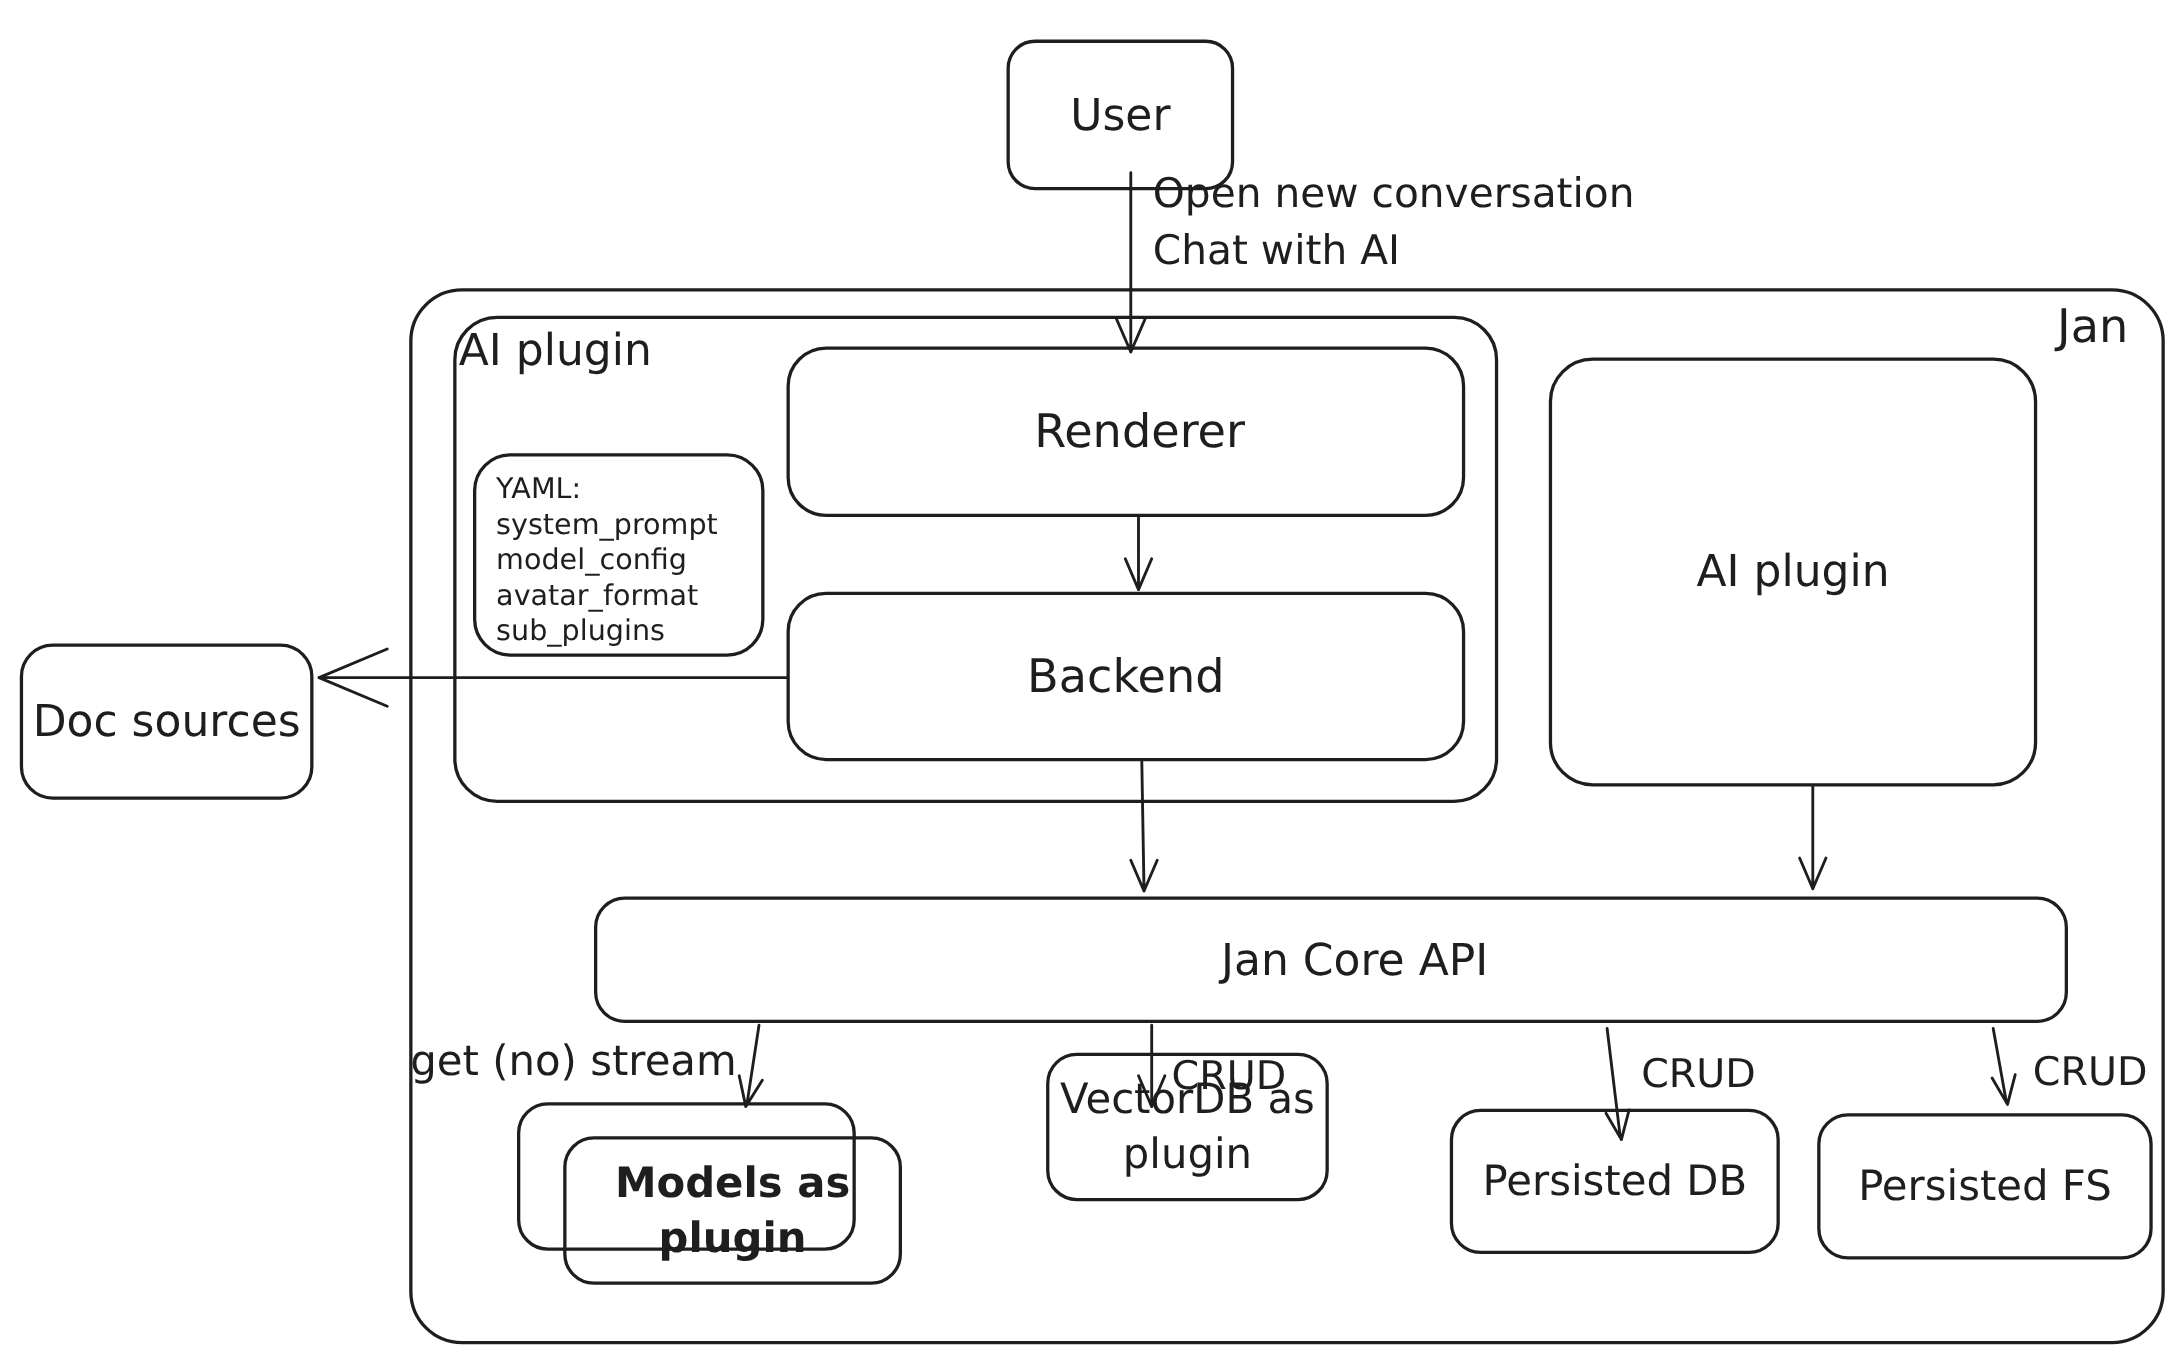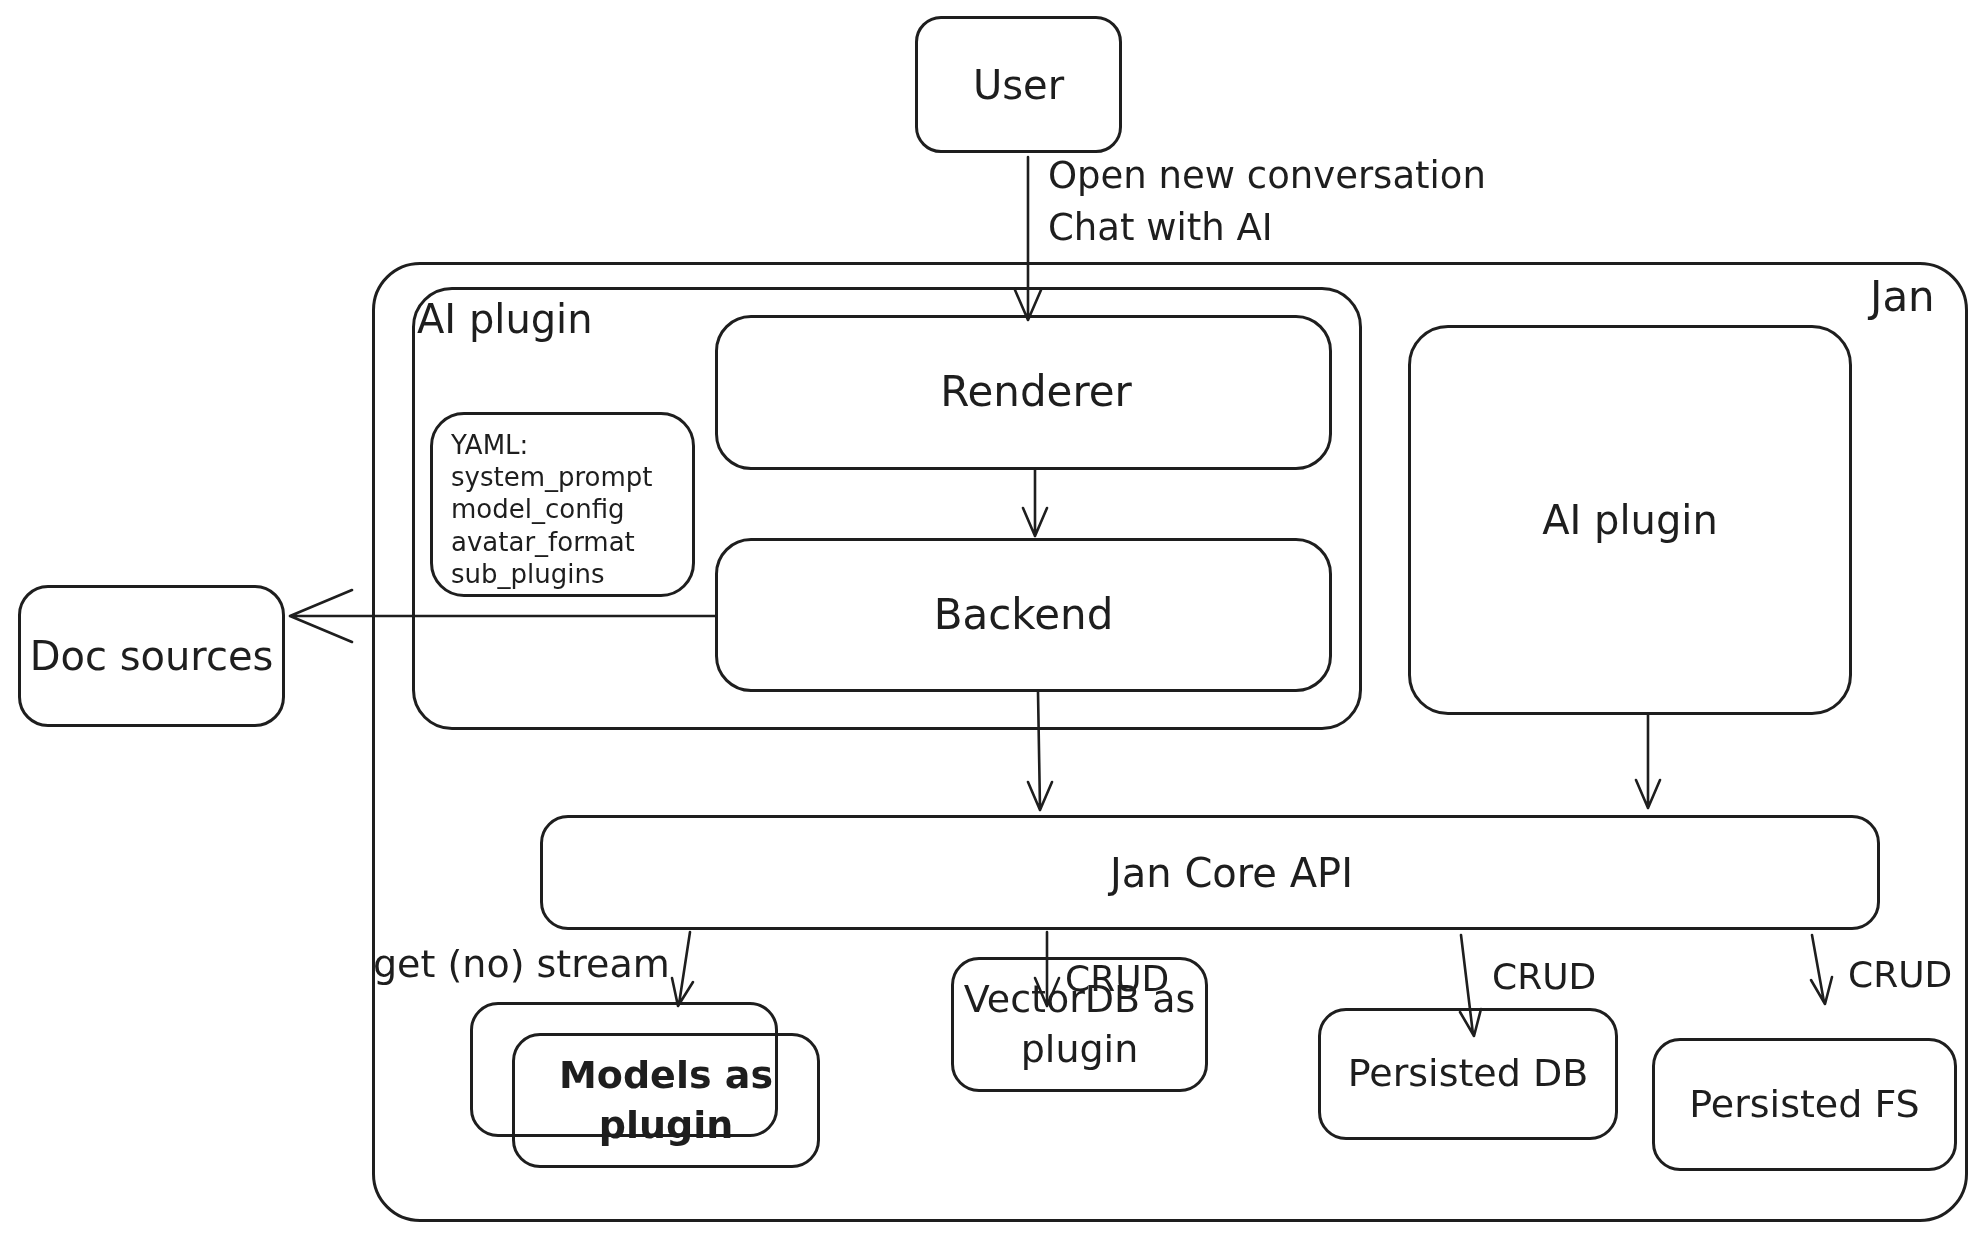--- a/index.html
+++ b/index.html
@@ -63,21 +63,21 @@
 <body>
 
 <div class="canvas">
 
   <div class="container-box" style="left:372px; top:262px; width:1596px; height:960px; border-radius:48px;"></div>
   <div class="corner-label" style="left:1870px; top:272px; font-size:42px;">Jan</div>
 
   <div class="container-box" style="left:412px; top:287px; width:950px; height:443px; border-radius:40px;"></div>
   <div class="corner-label" style="left:417px; top:296px; font-size:40px;">AI plugin</div>
 
-  <div class="node" style="left:915px; top:16px; width:207px; height:137px; border-radius:26px; font-size:40px;">
+  <div class="node" style="left:915px; top:36px; width:207px; height:137px; border-radius:26px; font-size:40px;">
     <span>User</span>
   </div>
 
   <div class="node" style="left:715px; top:315px; width:617px; height:155px; border-radius:36px; font-size:42px;padding-left:25px;">
     <span>Renderer</span>
   </div>
 
   <div class="node" style="left:715px; top:538px; width:617px; height:154px; border-radius:36px; font-size:42px;">
     <span>Backend</span>
   </div>
@@ -108,21 +108,21 @@
   </div>
 
   <div class="node" style="left:903px; top:957px; width:257px; height:135px; border-radius:28px; font-size:38px;margin-left:48px;">
     <span style="display:block; width:240px;">VectorDB as plugin</span>
   </div>
 
   <div class="node" style="left:1318px; top:1008px; width:300px; height:132px; border-radius:28px; font-size:38px;">
     <span>Persisted DB</span>
   </div>
 
-  <div class="node" style="left:1652px; top:1012px; width:305px; height:133px; border-radius:28px; font-size:38px;margin-top:26px;">
+  <div class="node" style="left:1652px; top:1012px; width:305px; height:133px; border-radius:28px; font-size:38px;">
     <span>Persisted FS</span>
   </div>
 
   <div class="edge-label" style="left:1048px; top:150px; font-size:37px; line-height:1.4;">
     <div>Open new conversation</div>
     <div>Chat with AI</div>
   </div>
 
   <div class="edge-label" style="left:373px; top:942px; font-size:38px;">get (no) stream</div>
 

